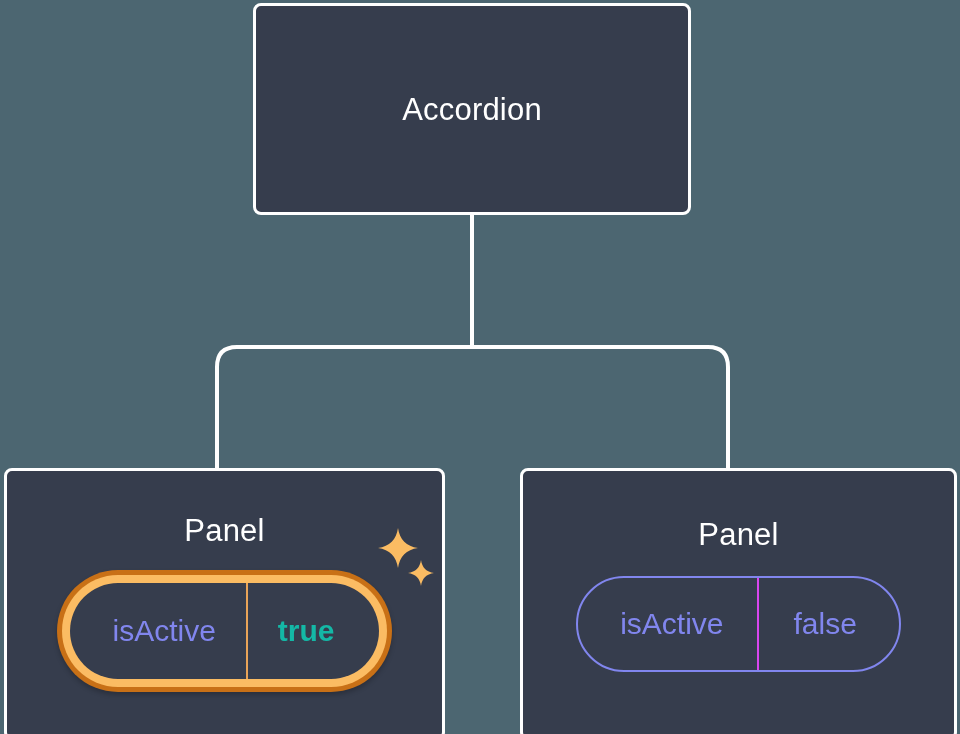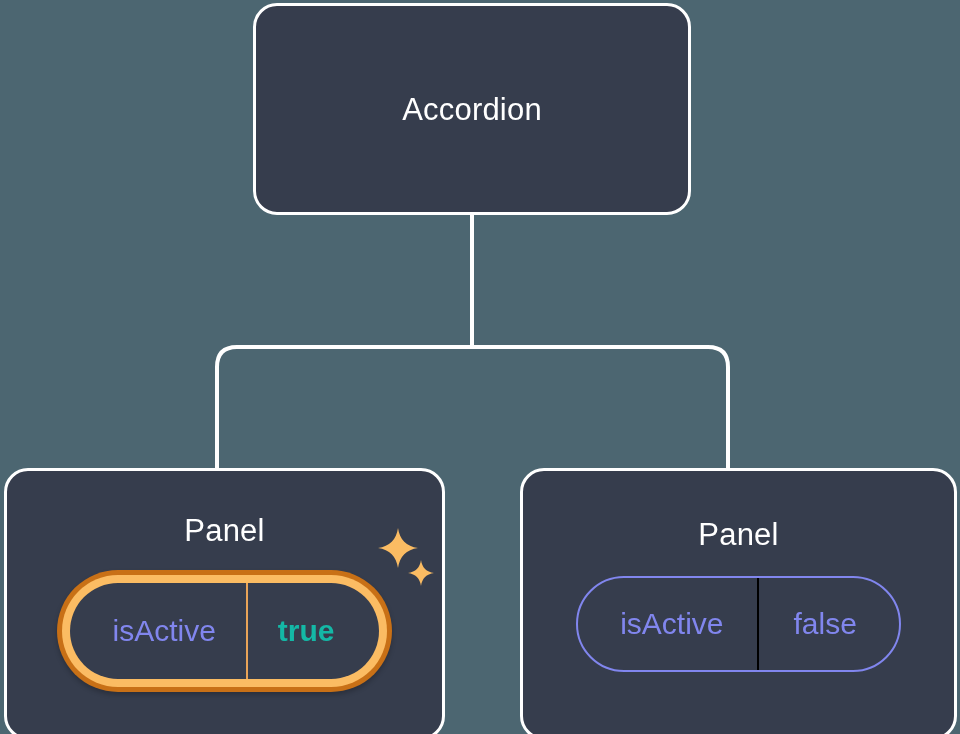--- a/index.html
+++ b/index.html
@@ -33,21 +33,21 @@
     z-index: 1;
     pointer-events: none;
   }
 
   
   .node {
     position: absolute;
     z-index: 2;
     background: #363d4d;
     border: 3px solid #ffffff;
-    border-radius: 24px;
+    border-radius: 8px;
     display: flex;
     flex-direction: column;
     align-items: center;
   }
 
   .node-title {
     color: #ffffff;
     font-size: 31px;
     font-weight: 400;
     letter-spacing: 0.2px;
@@ -105,21 +105,21 @@
     height: 96px;
   }
   .pill-plain .prop-cell {
     font-size: 30px;
     color: #8186ee;
     font-weight: 400;
   }
   .pill-plain .prop-key   { padding: 0 34px 0 42px; }
   .pill-plain .prop-value {
     padding: 0 42px 0 34px;
-    border-left: 2px solid #000000;
+    border-left: 2px solid #d946ef;
   }
 
   
   .pill-highlight-outer {
     border-radius: 999px;
     background: #c87016;
     padding: 5px;
     box-shadow: 0 3px 5px rgba(0,0,0,0.22);
   }
   .pill-highlight-mid {

